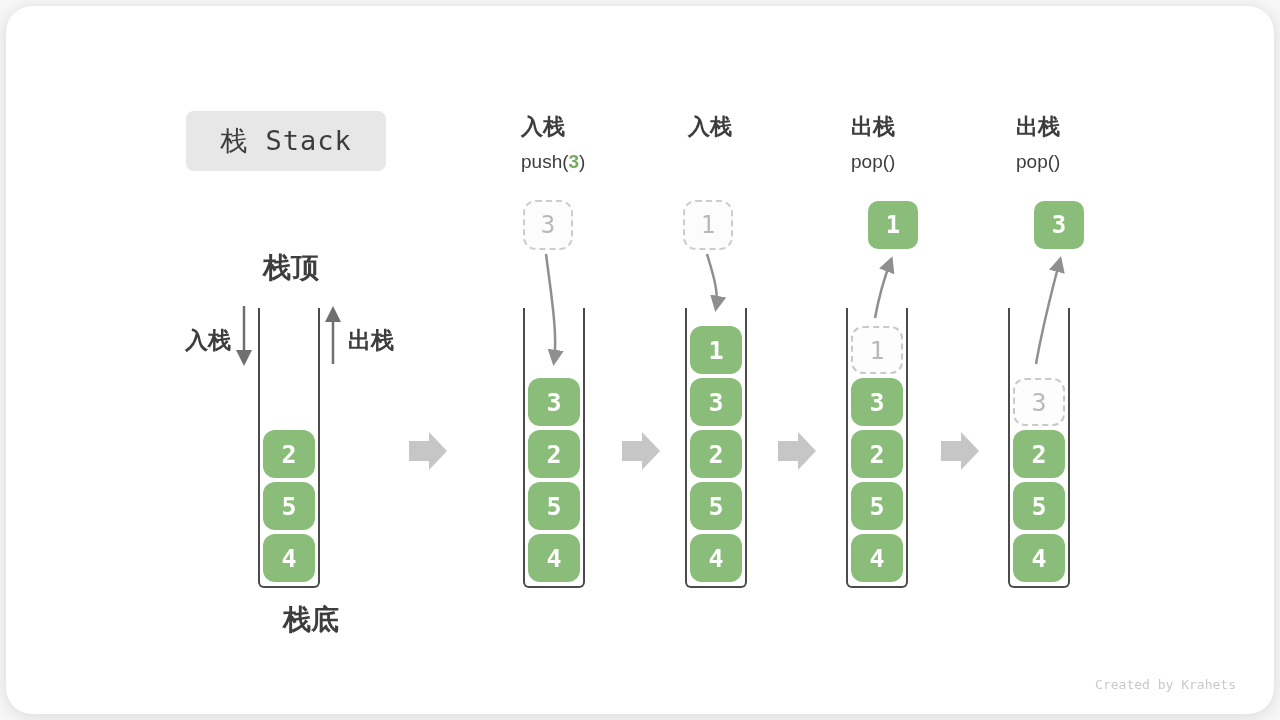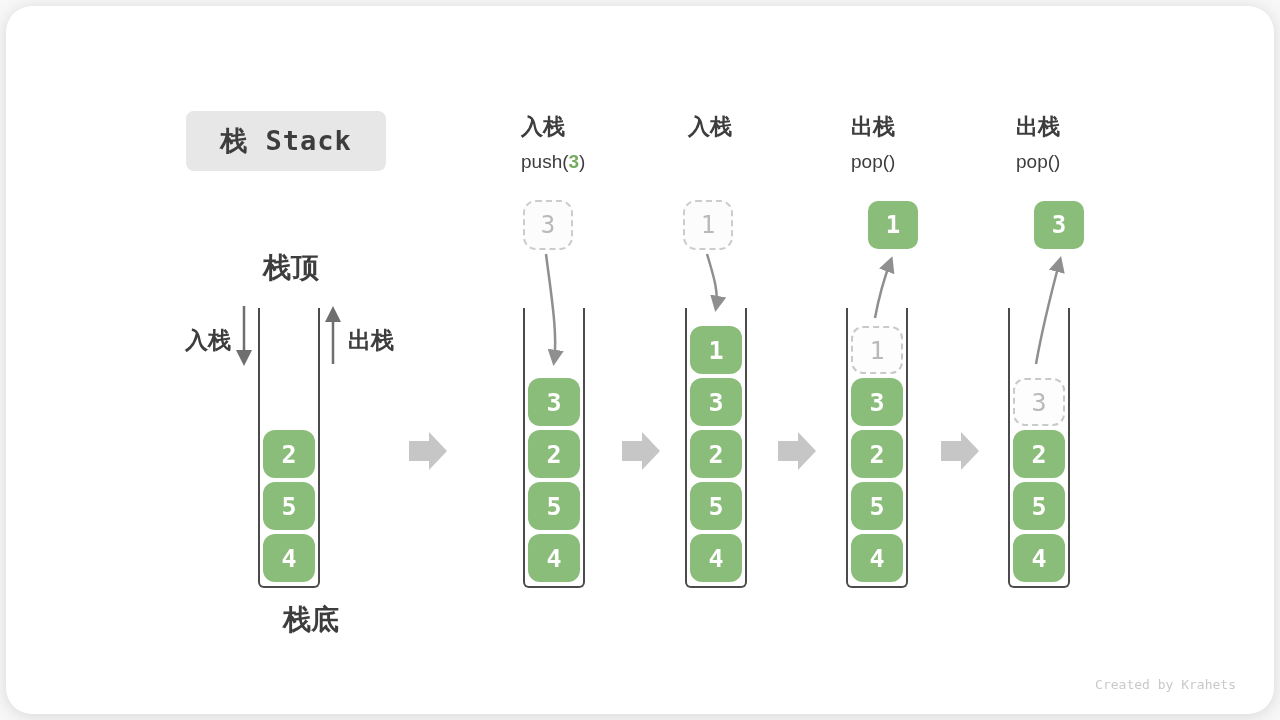--- a/index.html
+++ b/index.html
@@ -13,21 +13,21 @@
   .card > * { position:absolute; }
 
   
   .title-box {
     left:180px; top:105px; width:200px; height:60px;
     background:#e7e7e7; border-radius:8px;
     display:flex; align-items:center; justify-content:center;
   }
   .title-box span {
     font-family:"DejaVu Sans Mono", monospace;
-    font-size:27px; font-weight:bold; color:#3d3d3d; letter-spacing:1px;
+    font-size:27px; font-weight:normal; color:#3d3d3d; letter-spacing:1px;
   }
 
   
   .op { top:106px; width:150px; }
   .op-title { font-size:22px; font-weight:bold; color:#3d3d3d; height:34px; line-height:30px; }
   .op-code  { font-family:Liberation Sans, sans-serif; font-size:19px; color:#3d3d3d; height:32px; line-height:32px; }
   .op-code .green { color:#76ab5f; font-weight:bold; }
   .op1 { left:515px; } .op2 { left:682px; } .op3 { left:845px; } .op4 { left:1010px; }
 
   

